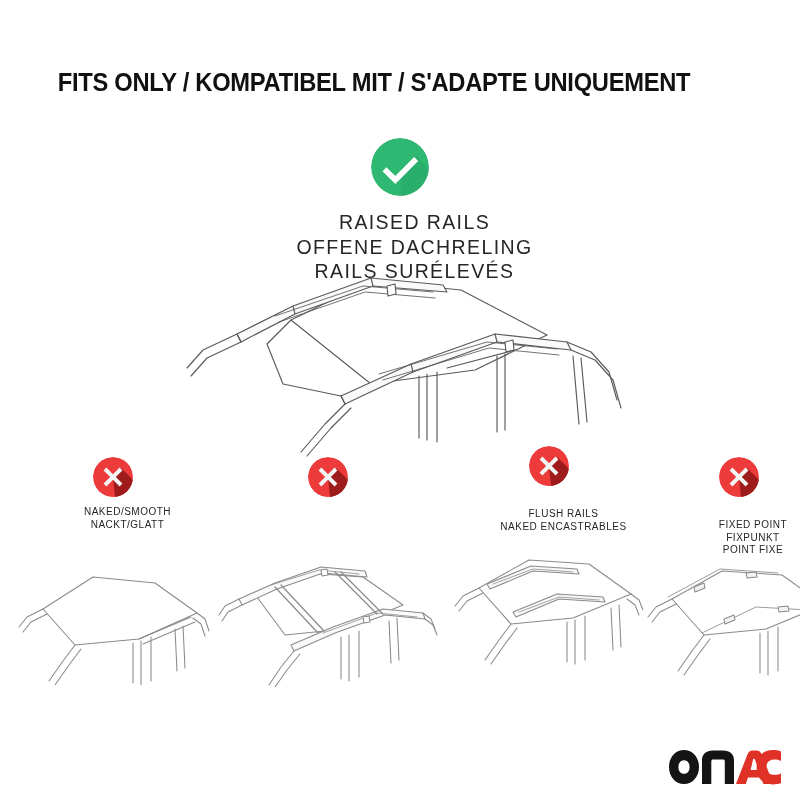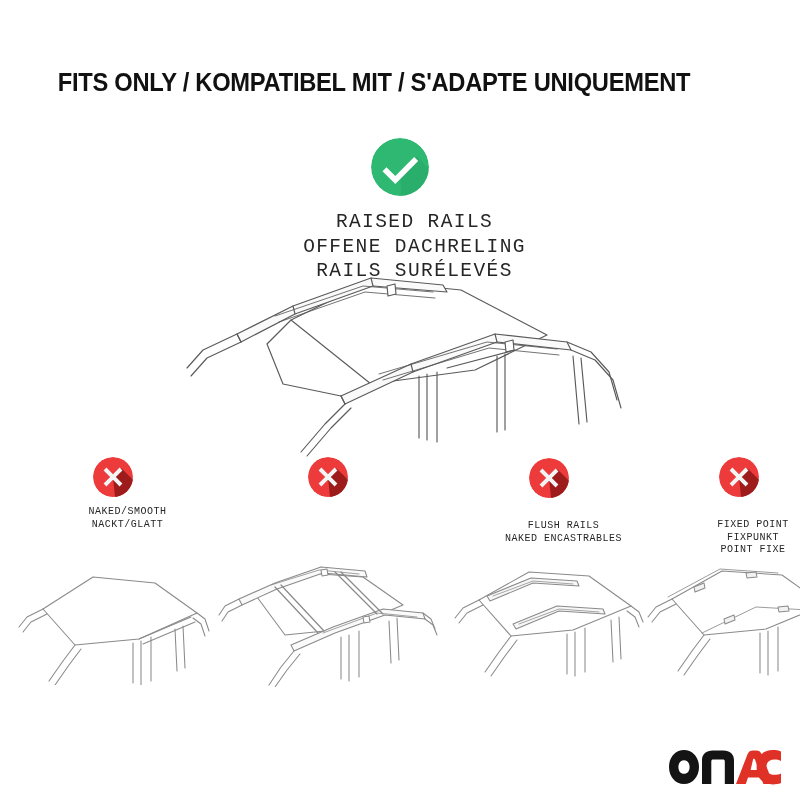--- a/index.html
+++ b/index.html
@@ -40,21 +40,21 @@
     position: absolute;
     text-align: center;
   }
   .option-labels {
     line-height: 1.26;
   }
   .label-line {
     display: block;
     white-space: nowrap;
     color: #262626;
-    font-family: Liberation Mono, monospace;
+    font-family: Liberation Sans, sans-serif;
     margin-left: 29px;
   }
 
   
   .badge {
     position: relative;
     border-radius: 50%;
     margin: 0 auto;
     overflow: hidden;
   }
@@ -101,21 +101,21 @@
     letter-spacing: 0.5px;
   }
   .option.unsupported .roof-art {
     position: absolute;
     left: 50%;
     transform: translateX(-50%);
   }
 
   #opt-naked      { left: 13px;  top: 457px; width: 200px; }
   #opt-factory    { left: 200px; top: 457px; width: 255px; }
-  #opt-flush      { left: 450px; top: 458px; width: 198px; }
+  #opt-flush      { left: 450px; top: 446px; width: 198px; }
   #opt-fixed      { left: 666px; top: 457px; width: 145px; }
 
   
   #opt-naked   .option-labels { margin-top: 9px; }
   #opt-factory .option-labels { margin-top: 9px; }
   #opt-flush   .option-labels { margin-top: 22px; }
   #opt-fixed   .option-labels { margin-top: 22px; }
 
   #art-naked   { top: 108px; width: 196px; height: 120px; }
   #art-factory { top: 104px; width: 222px; height: 126px; }

